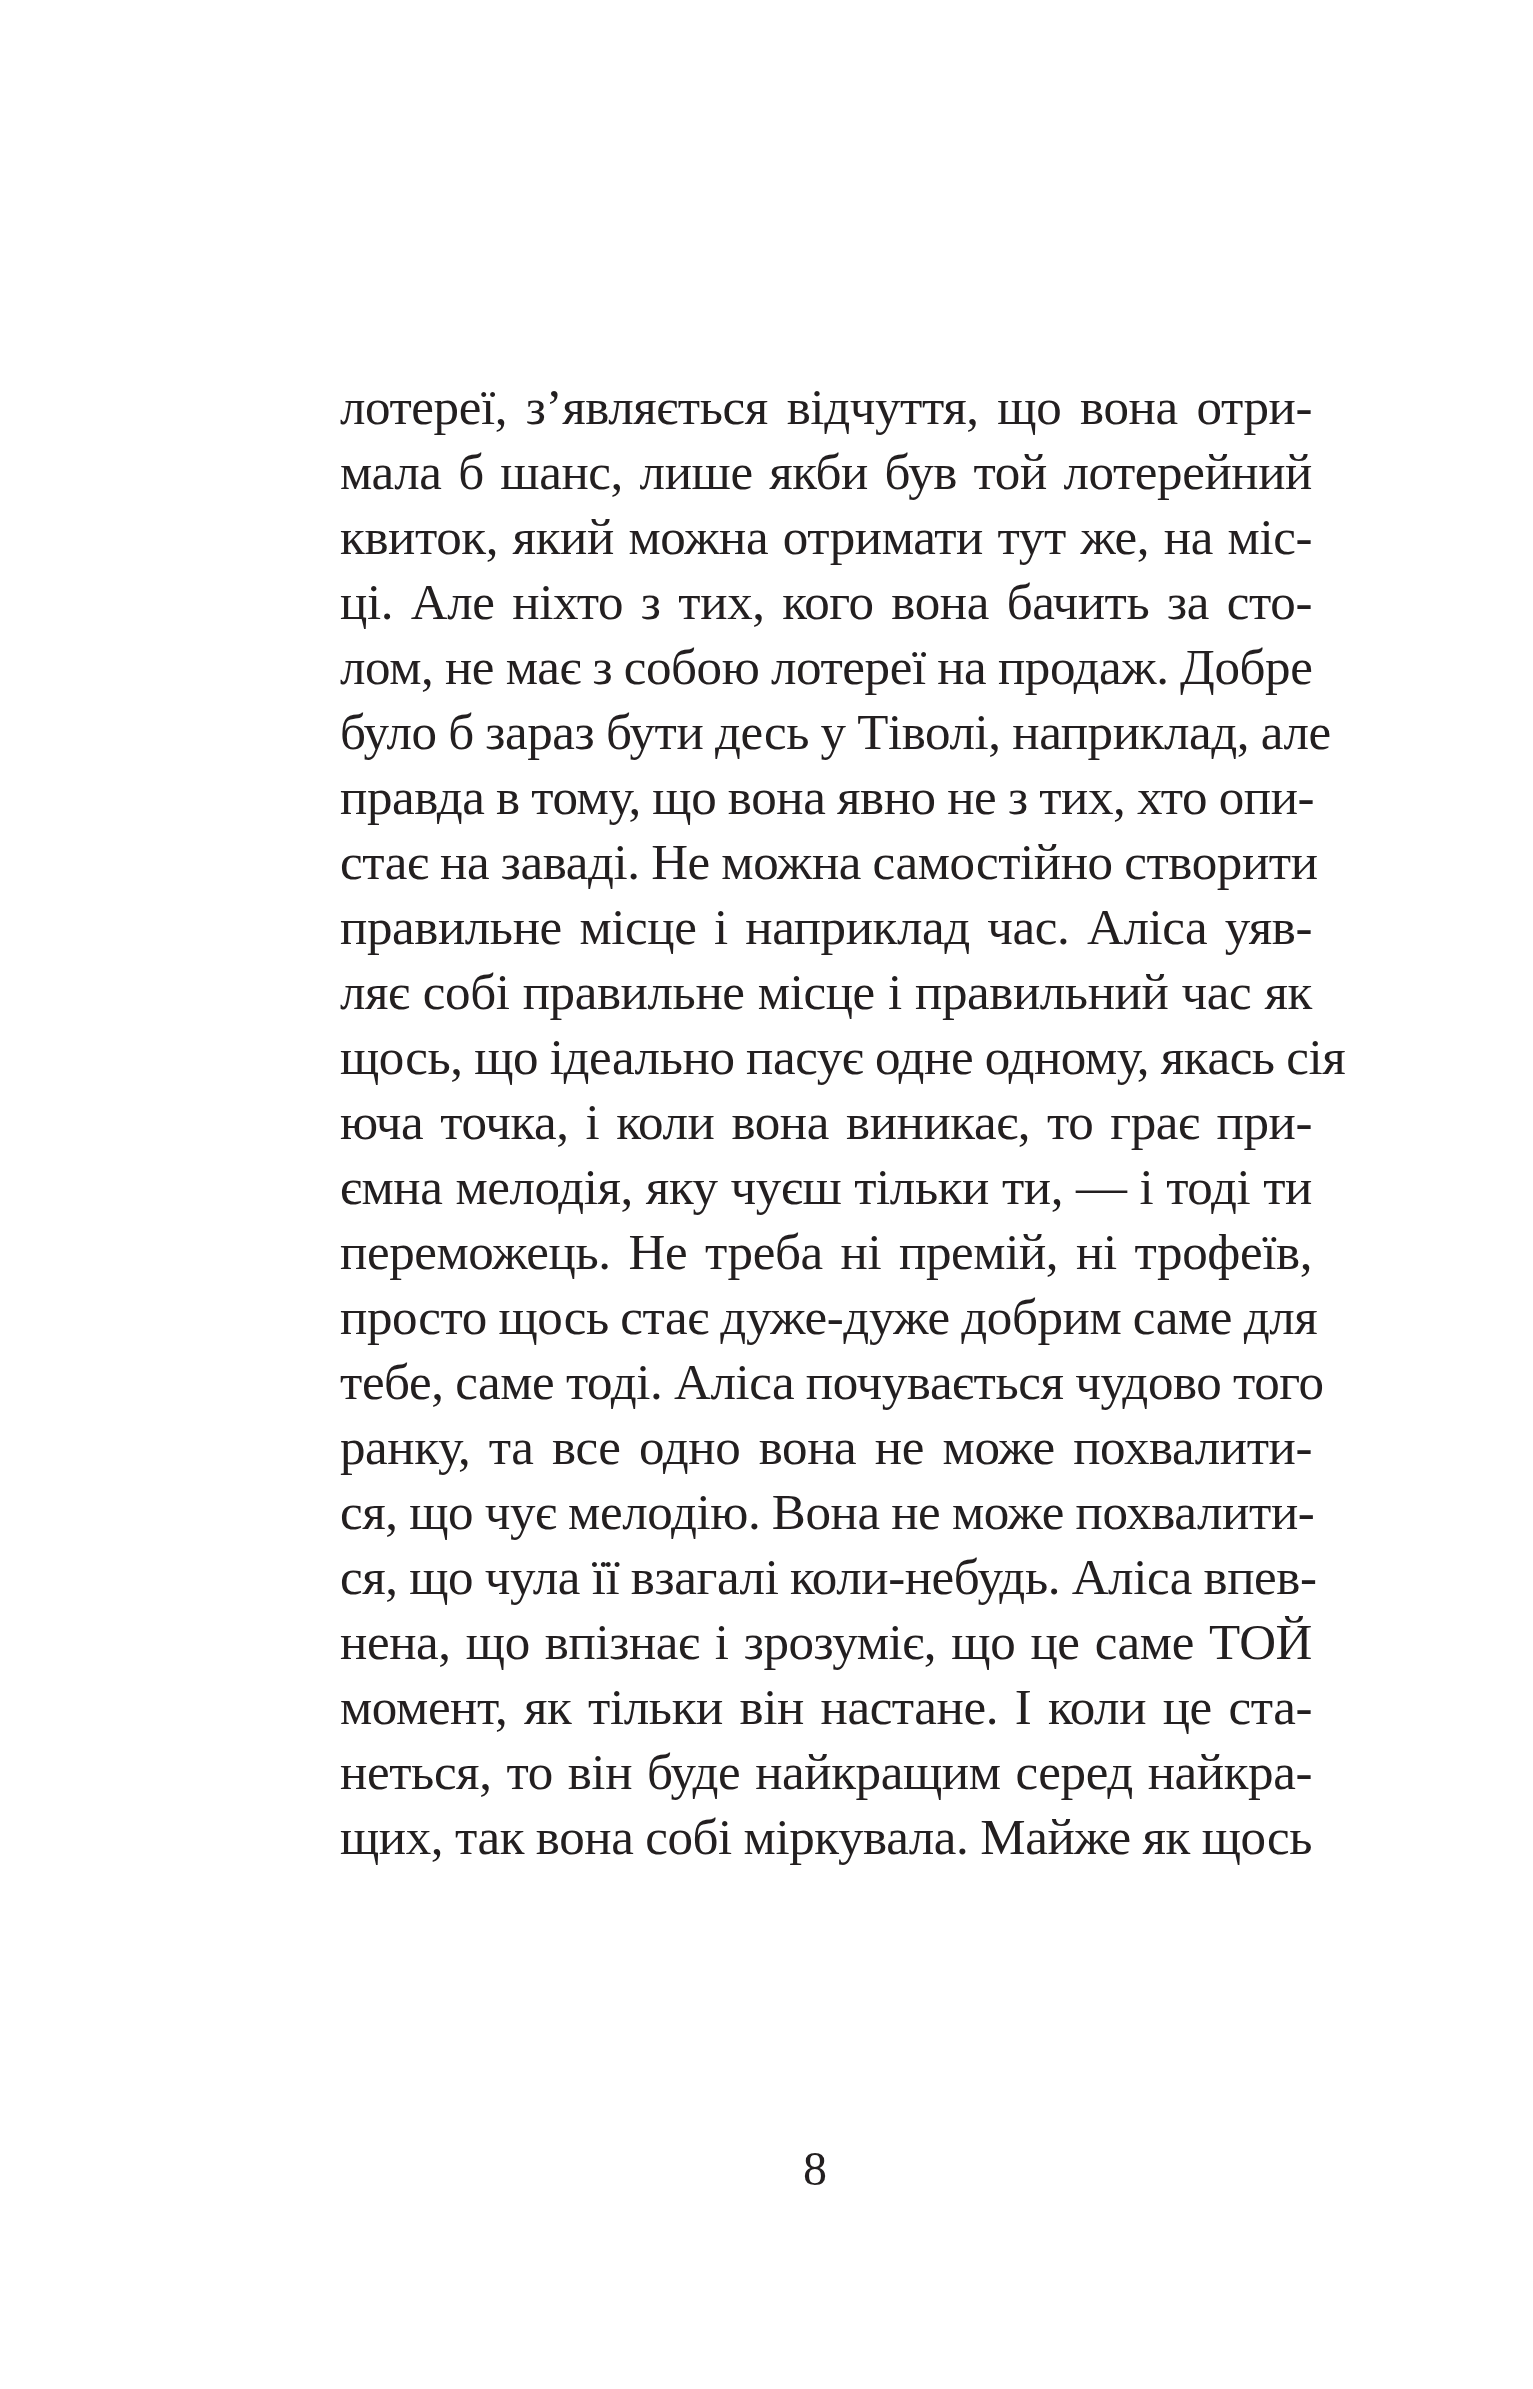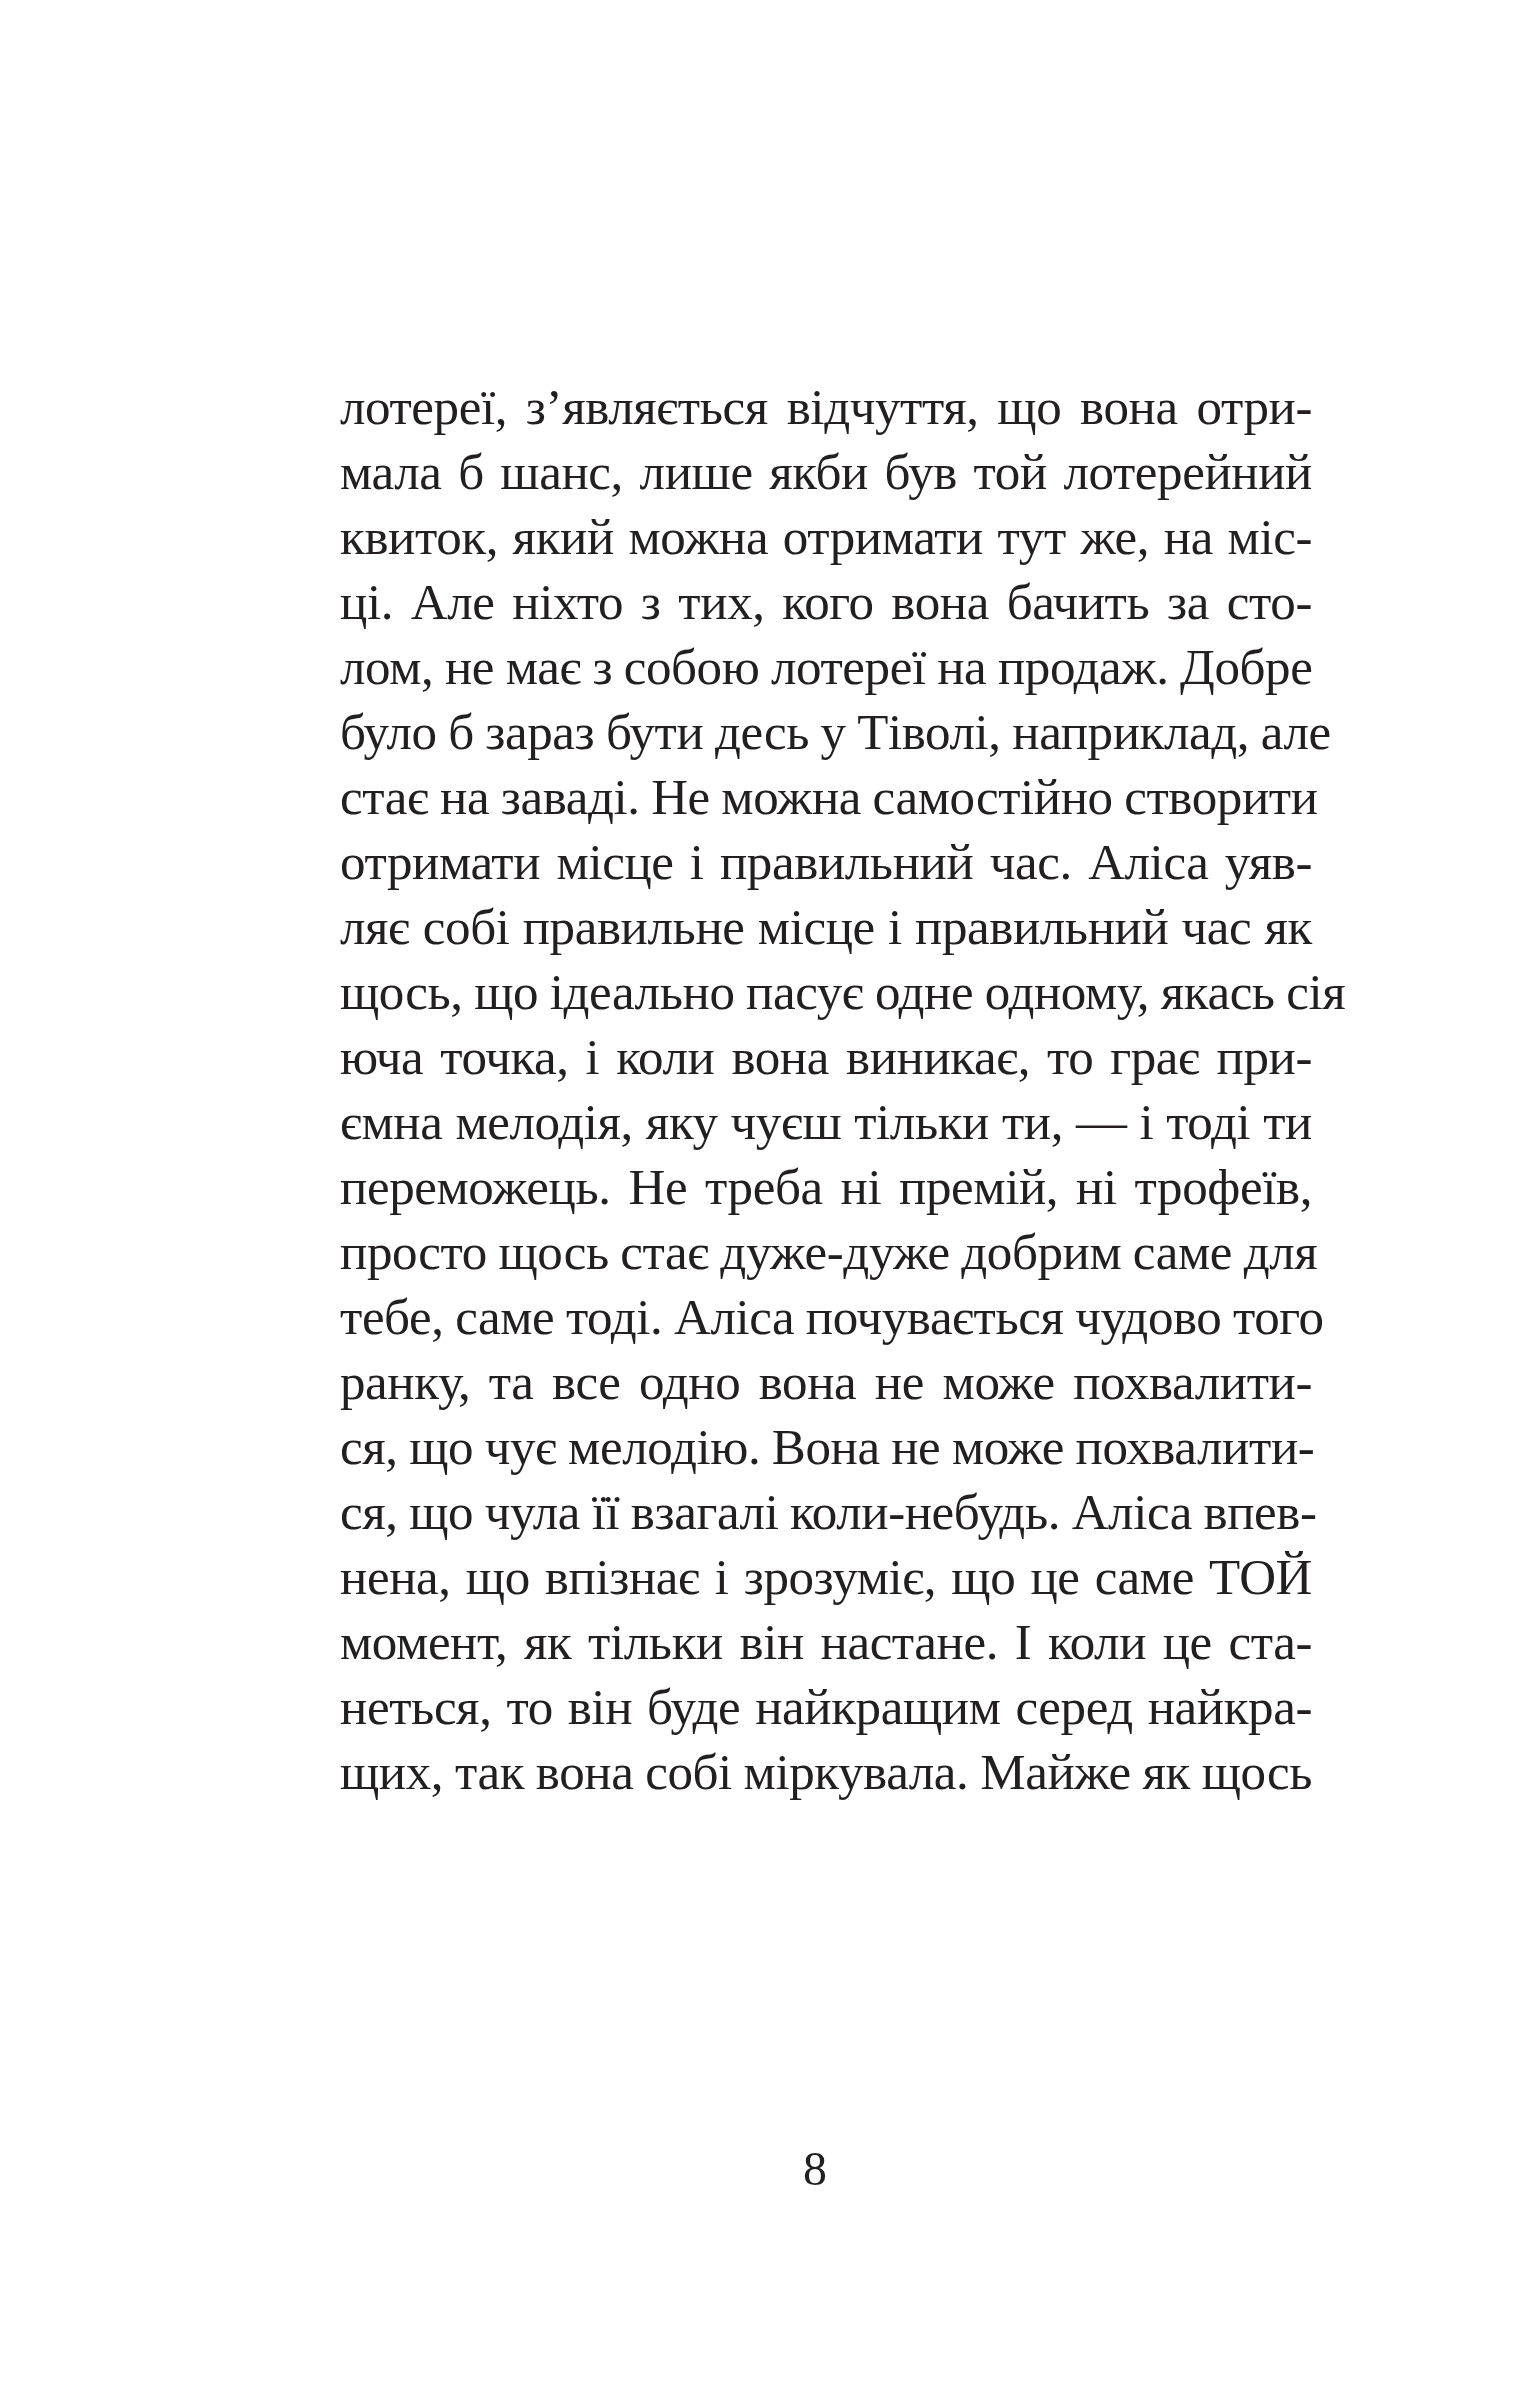--- a/index.html
+++ b/index.html
@@ -58,22 +58,23 @@
 <body>
 
 <div class="page">
   <div class="text-block">
     <span class="line">лотереї, з’являється відчуття, що вона отри-</span>
     <span class="line">мала б шанс, лише якби був той лотерейний</span>
     <span class="line">квиток, який можна отримати тут же, на міс-</span>
     <span class="line">ці. Але ніхто з тих, кого вона бачить за сто-</span>
     <span class="line">лом, не має з собою лотереї на продаж. Добре</span>
     <span class="line">було б зараз бути десь у Тіволі, наприклад, але</span>
+    <span class="line">правда в тому, що вона явно не з тих, хто опи-</span>
     <span class="line">стає на заваді. Не можна самостійно створити</span>
-    <span class="line">отримати місце і правильний час. Аліса уяв-</span>
+    <span class="line">правильне місце і наприклад час. Аліса уяв-</span>
     <span class="line">ляє собі правильне місце і правильний час як</span>
     <span class="line">щось, що ідеально пасує одне одному, якась сія</span>
     <span class="line">юча точка, і коли вона виникає, то грає при-</span>
     <span class="line">ємна мелодія, яку чуєш тільки ти, — і тоді ти</span>
     <span class="line">переможець. Не треба ні премій, ні трофеїв,</span>
     <span class="line">просто щось стає дуже-дуже добрим саме для</span>
     <span class="line">тебе, саме тоді. Аліса почувається чудово того</span>
     <span class="line">ранку, та все одно вона не може похвалити-</span>
     <span class="line">ся, що чує мелодію. Вона не може похвалити-</span>
     <span class="line">ся, що чула її взагалі коли-небудь. Аліса впев-</span>

